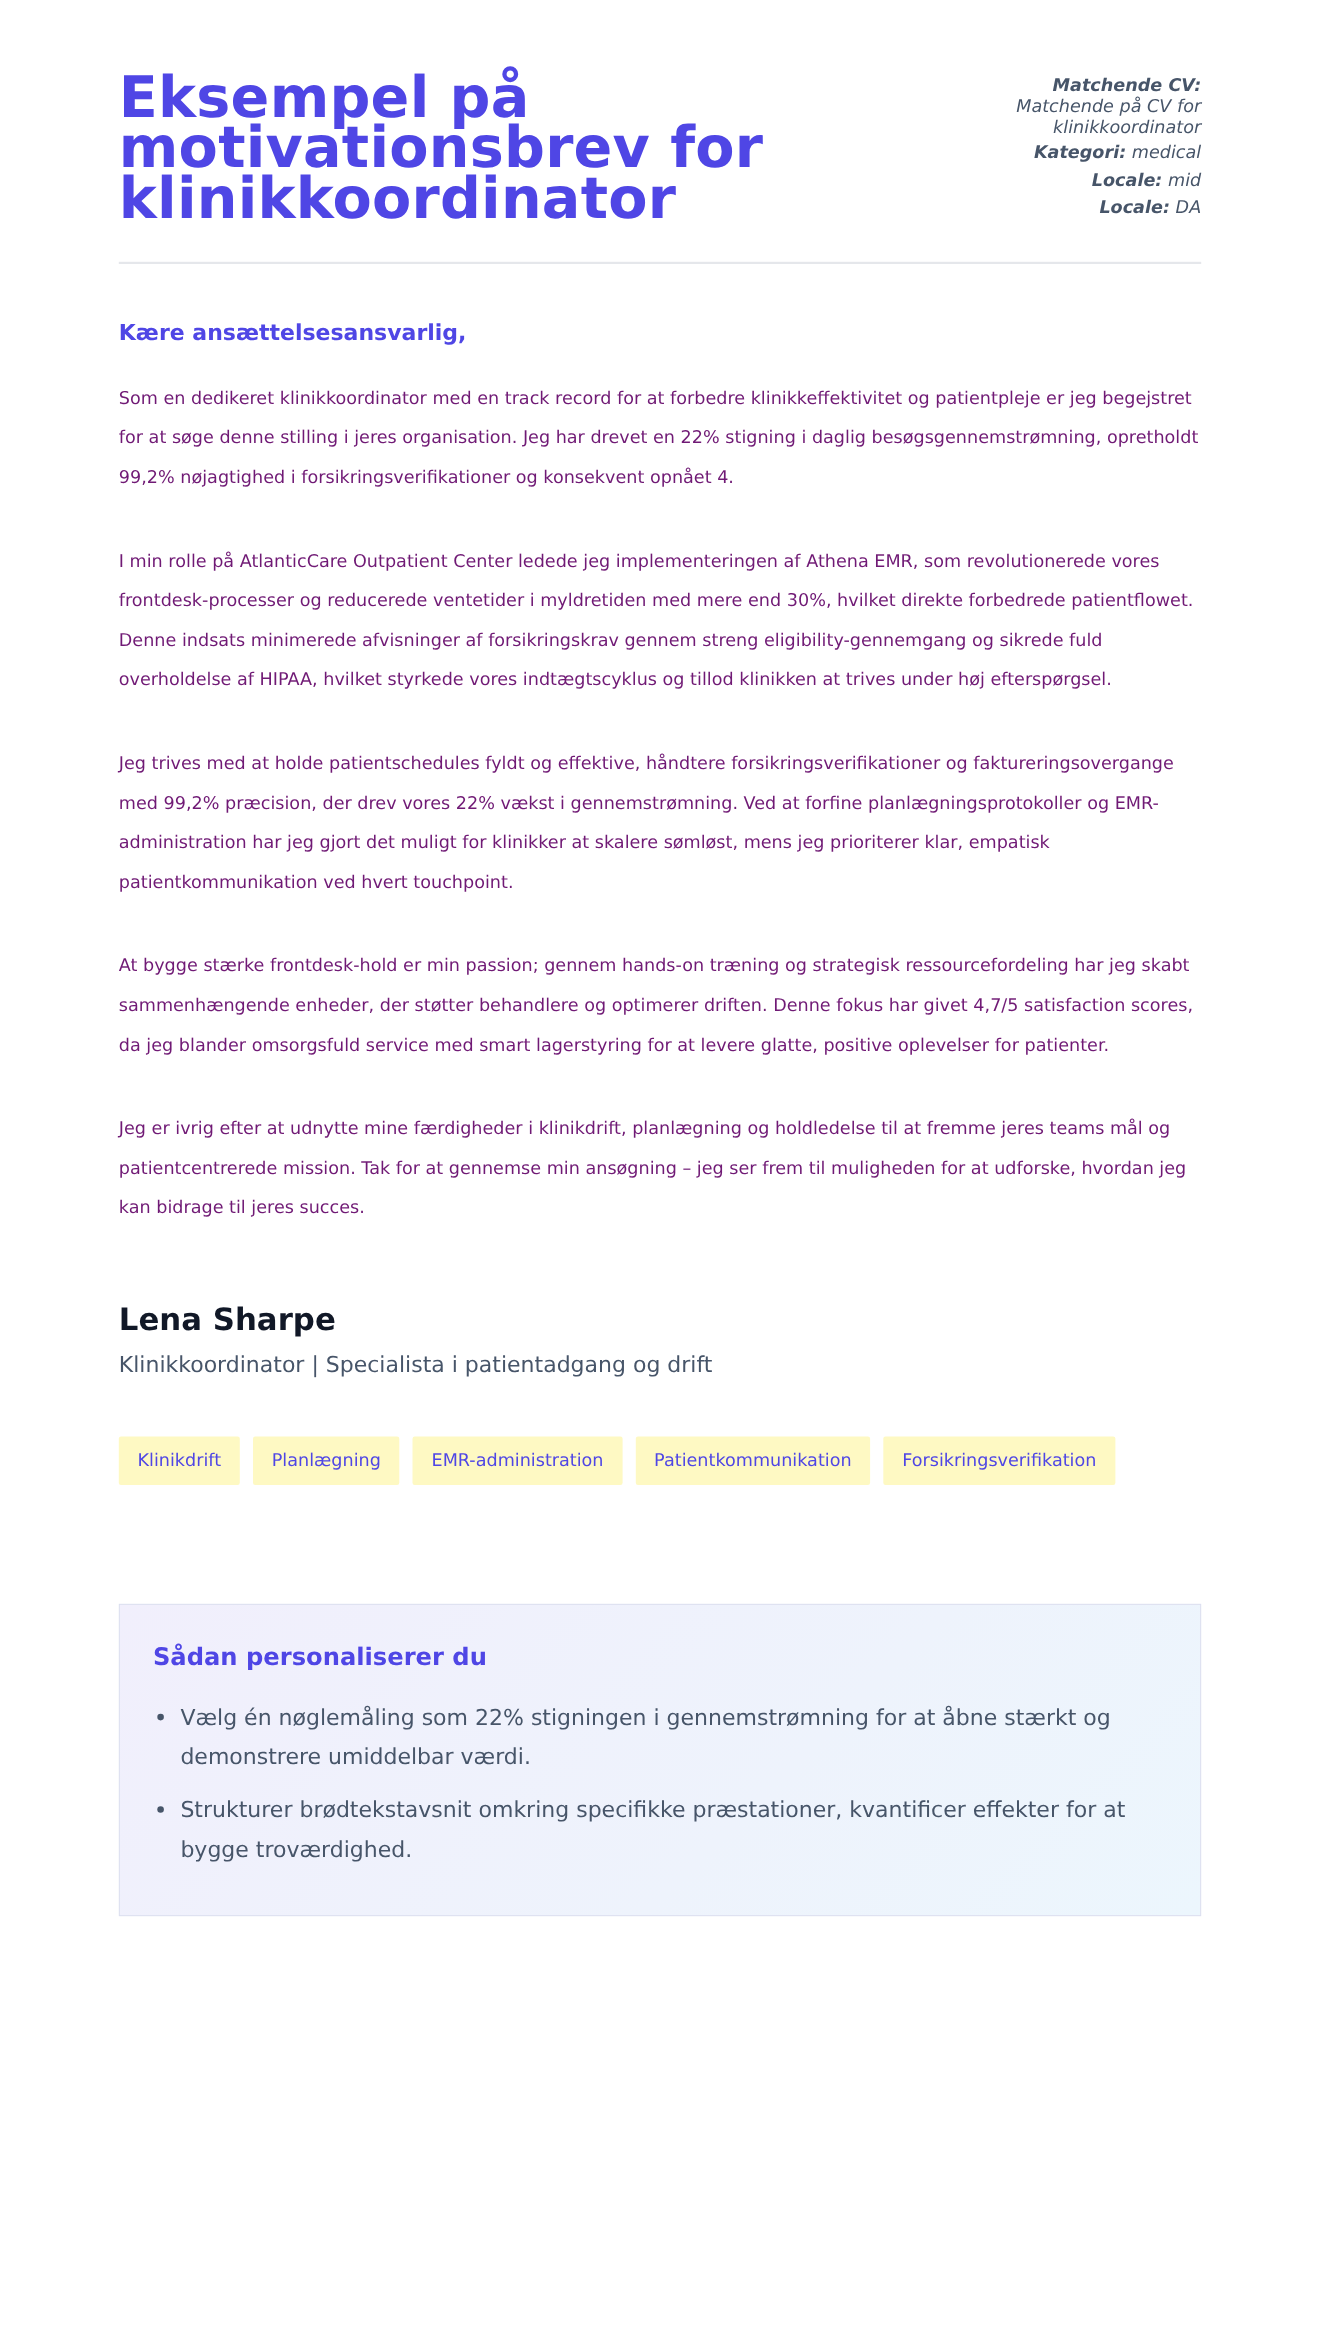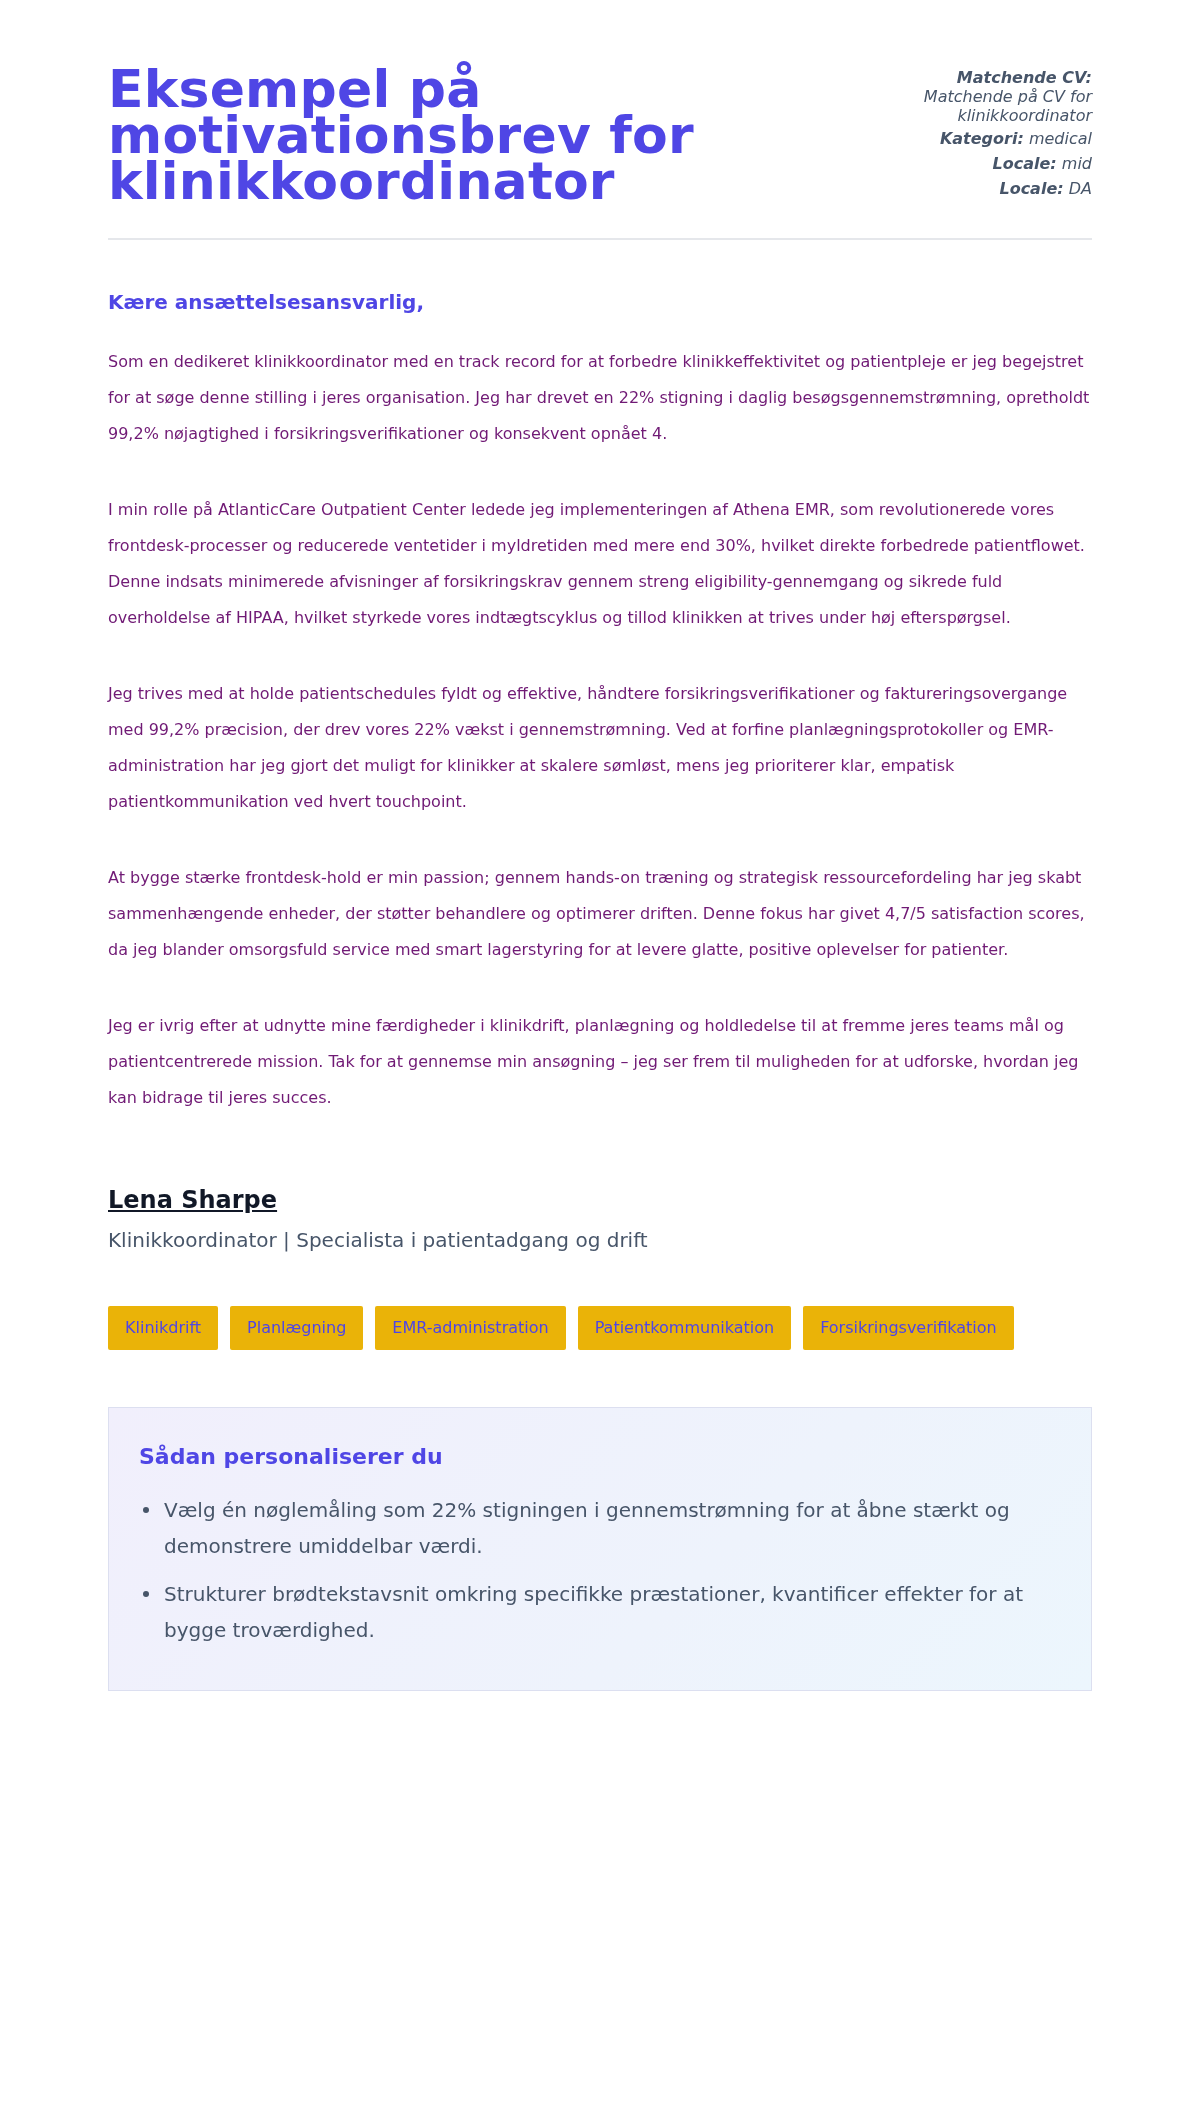--- a/index.html
+++ b/index.html
@@ -61,49 +61,48 @@
     }
     .body-text { margin-top: 28px; }
     .body-text p {
       font-size: 16px;
       line-height: 36px;
       color: #701a75;
       margin-bottom: 40px;
     }
     .signature { margin-top: 70px; }
     .sig-name {
-      font-size: 24px;
+      font-size: 28px;
       font-weight: bold;
       color: #111827;
       line-height: 28px;
-      text-decoration: underline;
     }
     .sig-title {
       font-size: 20px;
       color: #475569;
       line-height: 28px;
       margin-top: 12px;
     }
     .tags {
       display: flex;
       gap: 12px;
       margin-top: 52px;
       flex-wrap: wrap;
     }
     .tag {
-      background: #eab308;
+      background: #fef9c3;
       color: #4f46e5;
       font-size: 16px;
       padding: 13px 17px 13px 17px;
       line-height: 18px;
       border-radius: 2px;
       text-align: right;
     }
     .tips {
-      margin-top: 57px;
+      margin-top: 108px;
       border: 1px solid #dcdff0;
       background: linear-gradient(135deg, #f1effc 0%, #eef3fc 60%, #ecf6fd 100%);
       padding: 34px 25px 30px 30px;
     }
     .tips-title {
       font-size: 22px;
       font-weight: bold;
       color: #4f46e5;
       line-height: 30px;
     }

